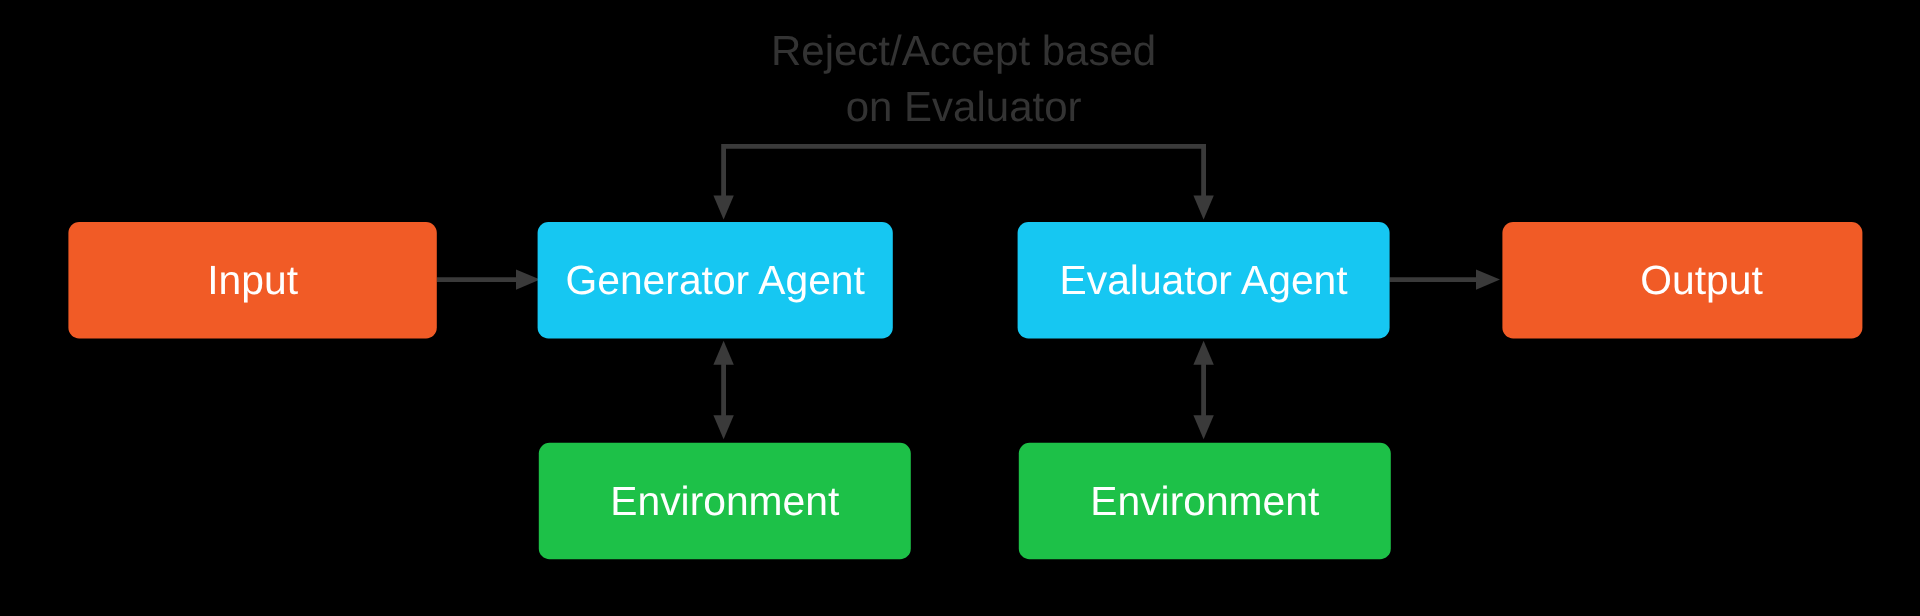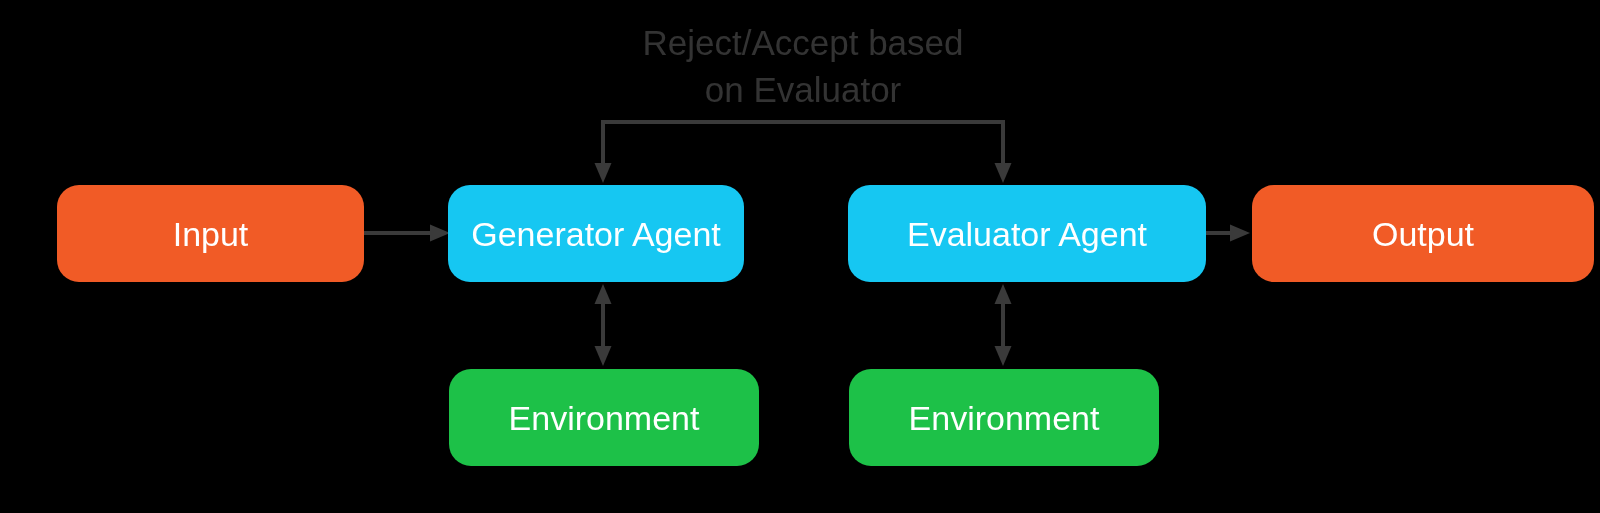--- a/index.html
+++ b/index.html
@@ -28,21 +28,21 @@
     stroke-width: 4;
     fill: none;
   }
   .arrowhead {
     fill: #3A3A3A;
     stroke: none;
   }
   .node {
     position: absolute;
     height: 97px;
-    border-radius: 22px;
+    border-radius: 9px;
     display: flex;
     align-items: center;
     justify-content: center;
     color: #FFFFFF;
     font-size: 34px;
     line-height: 1;
     white-space: nowrap;
   }
   .feedback-label {
     position: absolute;
@@ -97,25 +97,25 @@
   </div>
 
   <div class="node" style="left: 57px; top: 185px; width: 307px; background: rgb(241, 91, 38); color: rgb(255, 255, 255);">
     <span>Input</span>
   </div>
 
   <div class="node" style="left: 448px; top: 185px; width: 296px; background: rgb(22, 199, 242); color: rgb(255, 255, 255);">
     <span>Generator Agent</span>
   </div>
 
-  <div class="node" style="left: 848px; top: 185px; width: 358px; background: rgb(22, 199, 242); color: rgb(255, 255, 255);">
+  <div class="node" style="left: 848px; top: 185px; width: 310px; background: rgb(22, 199, 242); color: rgb(255, 255, 255);">
     <span>Evaluator Agent</span>
   </div>
 
-  <div class="node" style="left: 1252px; top: 185px; width: 342px; background: rgb(241, 91, 38); color: rgb(255, 255, 255);">
+  <div class="node" style="left: 1252px; top: 185px; width: 268px; background: rgb(241, 91, 38); color: rgb(255, 255, 255); padding-left: 32px;">
     <span>Output</span>
   </div>
 
   <div class="node" style="left: 449px; top: 369px; width: 310px; background: rgb(29, 193, 72); color: rgb(255, 255, 255);">
     <span>Environment</span>
   </div>
 
   <div class="node" style="left: 849px; top: 369px; width: 310px; background: rgb(29, 193, 72); color: rgb(255, 255, 255);">
     <span>Environment</span>
   </div>

